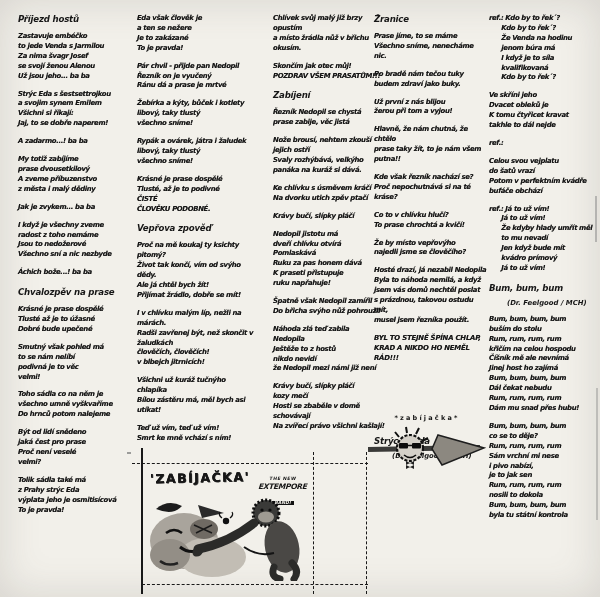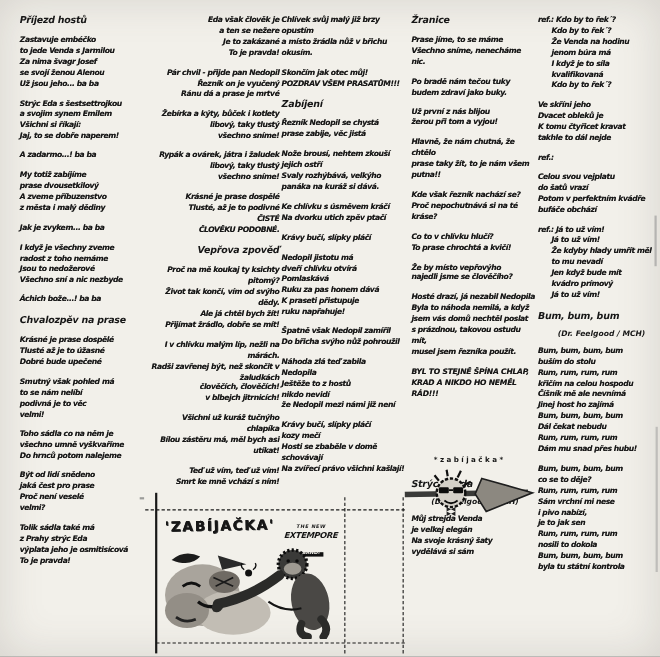--- a/index.html
+++ b/index.html
@@ -5,22 +5,22 @@
   html,body{margin:0;padding:0;background:#888;}
   #page{
     position:relative; width:600px; height:597px; overflow:hidden;
     background:#f2f0ea;
     font-family:"DejaVu Sans", sans-serif;
     font-weight:bold; font-style:italic; color:#161616;
     box-shadow:inset 0 0 40px rgba(90,85,75,.18);
   }
   .col{position:absolute; top:14px;}
   #col0{left:18px;  width:112px;}
-  #col1{left:137px; width:117px;text-align:right;}
-  #col2{left:256px; width:114px;}
+  #col1{left:137px; width:117px;}
+  #col2{left:273px; width:114px;}
   #col3{left:374px; width:114px;}
   #col4{left:489px; width:107px;}
   .song-title{font-size:8.6px; line-height:11px; margin:9px 0 7px 0; letter-spacing:-0.2px;}
   .col > .song-title:first-child{margin-top:0;}
   .song-credit{font-size:6.9px; line-height:9px; padding-left:18px; margin:-2px 0 7px 0;}
   .stanza{margin-bottom:8px;}
   .stanza.strong .line{letter-spacing:-0.2px;}
   .line{font-size:6.9px; line-height:9.9px; letter-spacing:-0.35px; white-space:pre-wrap;
         text-shadow:0 0 .3px rgba(10,10,10,.55);}
   
@@ -267,26 +267,20 @@
         <div class="line">s prázdnou, takovou ostudu mít,</div>
         <div class="line">musel jsem řezníka použít.</div>
       </div>
       <div class="stanza strong">
         <div class="line">BYL TO STEJNĚ ŠPÍNA CHLAP,</div>
         <div class="line">KRAD A NIKDO HO NEMĚL RÁD!!!</div>
       </div>
       <div style="height: 56px;"></div>
       <div class="song-title">Strýc Venda</div>
       <div class="song-credit">(Dr. Feelgood / MCH)</div>
-      <div class="stanza">
-        <div class="line">Můj strejda Venda</div>
-        <div class="line">je velkej elegán</div>
-        <div class="line">Na svoje krásný šaty</div>
-        <div class="line">vydělává si sám</div>
-      </div>
     </div>
   <div class="col" id="col4">
       <div class="stanza">
         <div class="line">ref.: Kdo by to řek´?</div>
         <div class="line">      Kdo by to řek´?</div>
         <div class="line">      Že Venda na hodinu</div>
         <div class="line">      jenom búra má</div>
         <div class="line">      I když je to síla</div>
         <div class="line">      kvalifikovaná</div>
         <div class="line">      Kdo by to řek´?</div>

